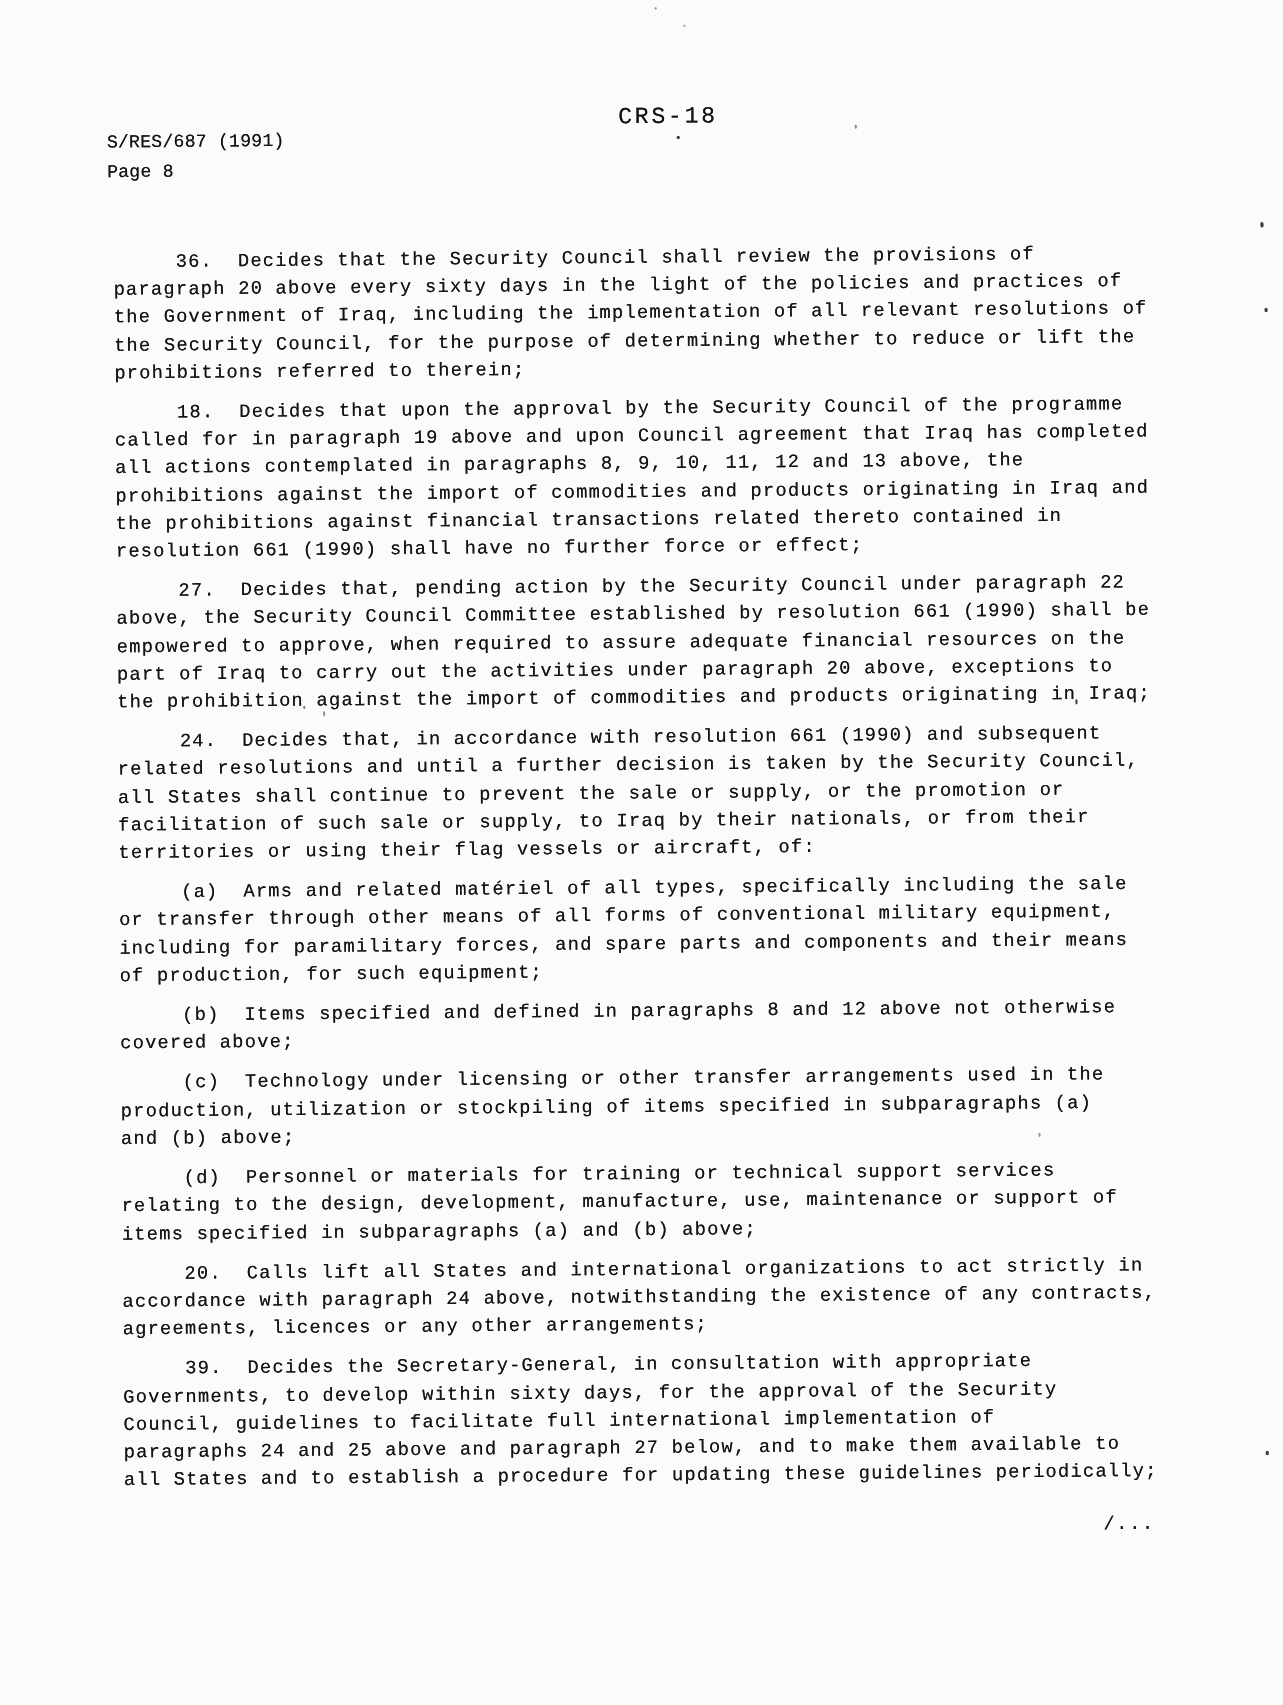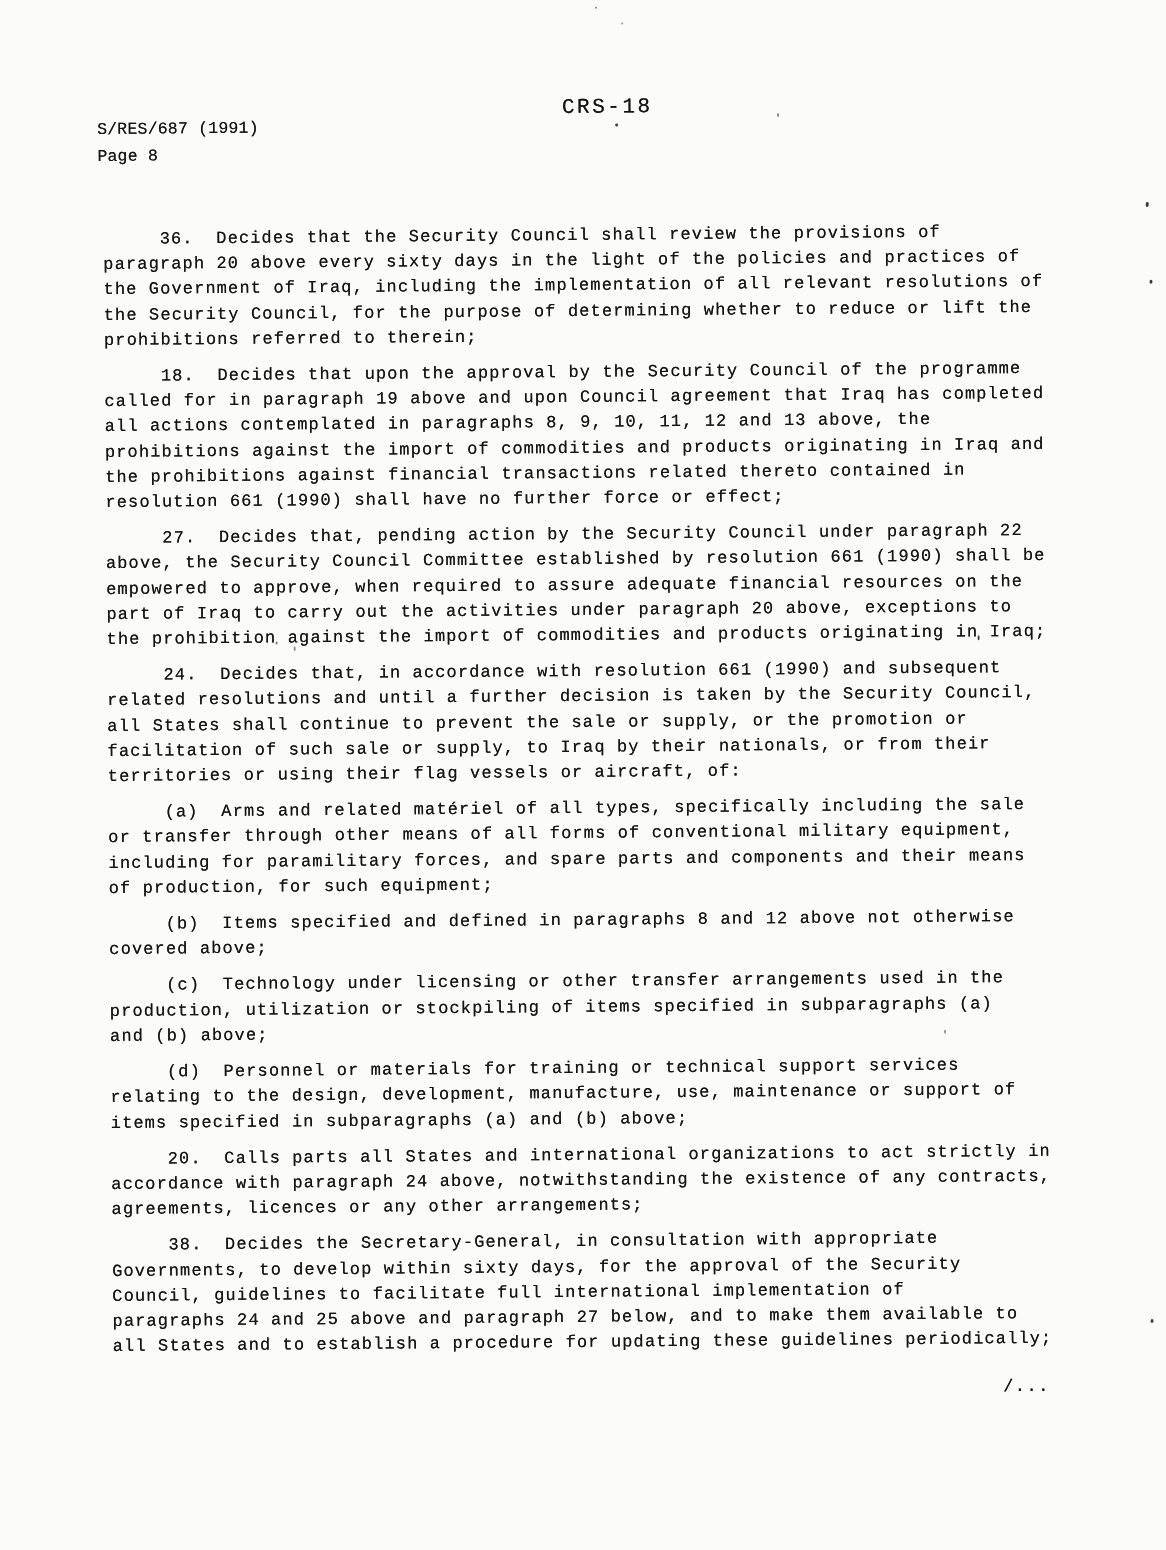--- a/index.html
+++ b/index.html
@@ -82,23 +82,23 @@
 all States shall continue to prevent the sale or supply, or the promotion or
 facilitation of such sale or supply, to Iraq by their nationals, or from their
 territories or using their flag vessels or aircraft, of:</span></p><p class="para"><span>     (a)  Arms and related </span><span class="u">matériel</span><span> of all types, specifically including the sale
 or transfer through other means of all forms of conventional military equipment,
 including for paramilitary forces, and spare parts and components and their means
 of production, for such equipment;</span></p><p class="para"><span>     (b)  Items specified and defined in paragraphs 8 and 12 above not otherwise
 covered above;</span></p><p class="para"><span>     (c)  Technology under licensing or other transfer arrangements used in the
 production, utilization or stockpiling of items specified in subparagraphs (a)
 and (b) above;</span></p><p class="para"><span>     (d)  Personnel or materials for training or technical support services
 relating to the design, development, manufacture, use, maintenance or support of
-items specified in subparagraphs (a) and (b) above;</span></p><p class="para"><span>     20.  </span><span class="u">Calls parts</span><span> all States and international organizations to act strictly in
+items specified in subparagraphs (a) and (b) above;</span></p><p class="para"><span>     20.  </span><span class="u">Calls lift</span><span> all States and international organizations to act strictly in
 accordance with paragraph 24 above, notwithstanding the existence of any contracts,
-agreements, licences or any other arrangements;</span></p><p class="para"><span>     38.  </span><span class="u">Decides</span><span> the Secretary-General, in consultation with appropriate
+agreements, licences or any other arrangements;</span></p><p class="para"><span>     39.  </span><span class="u">Decides</span><span> the Secretary-General, in consultation with appropriate
 Governments, to develop within sixty days, for the approval of the Security
 Council, guidelines to facilitate full international implementation of
 paragraphs 24 and 25 above and paragraph 27 below, and to make them available to
 all States and to establish a procedure for updating these guidelines periodically;</span></p></div>
 
   <div class="continuation">/...</div>
 
   <div class="speck s1"></div>
   <div class="speck s2"></div>
   <div class="speck s3"></div>

